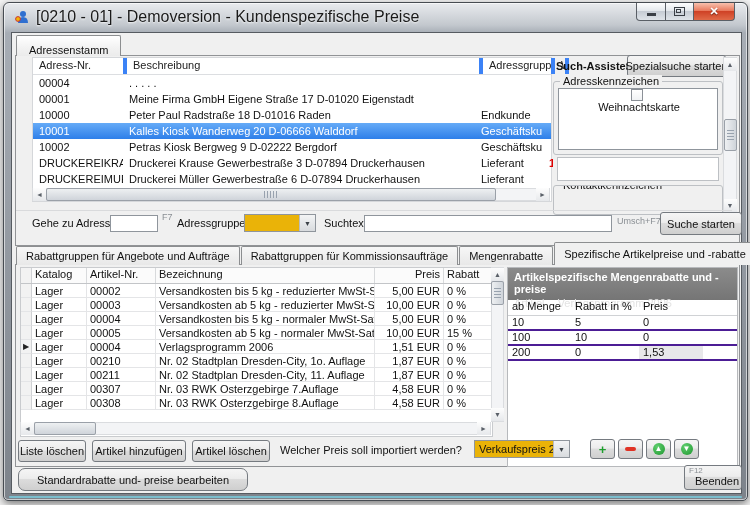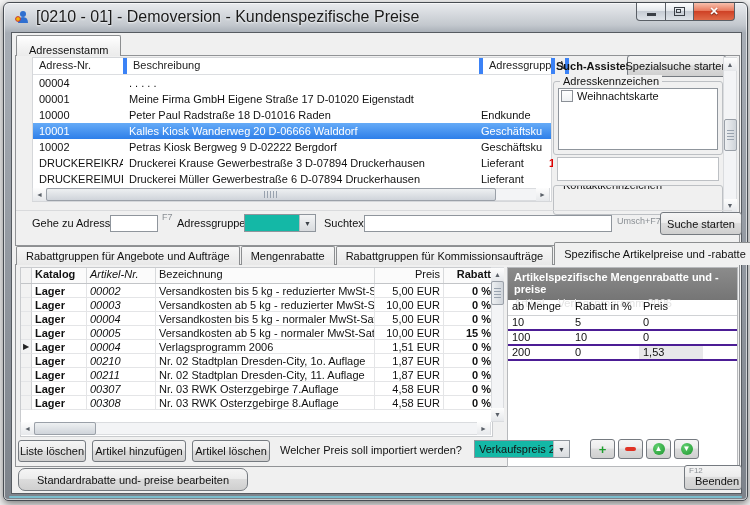--- a/index.html
+++ b/index.html
@@ -66,54 +66,54 @@
   .sa-title{position:absolute;left:544px;top:27px;font-weight:bold;}
   .btn{display:flex;align-items:center;justify-content:center;border:1px solid #757a80;border-radius:3px;
     background:linear-gradient(180deg,#f5f5f5 0,#ececec 45%,#dcdcdc 50%,#cfcfcf 100%);color:#111;cursor:default;white-space:nowrap;}
   .special-btn{position:absolute;left:615px;top:22px;width:97px;height:20px;}
   .fieldset{position:absolute;border:1px solid #bdc0c4;border-radius:3px;background:#f0f0f0;}
   .fieldset .legend{position:absolute;top:-7px;left:6px;background:#f0f0f0;padding:0 3px;}
   .fs-adr{left:541px;top:48px;width:168px;height:72px;}
   .fs-kon{left:541px;top:152px;width:168px;height:28px;overflow:hidden;}
   .listbox{position:absolute;left:4px;right:4px;top:6px;bottom:4px;background:#fff;border:1px solid #8f959c;overflow:hidden;}
   .strip{position:absolute;left:545px;top:124px;width:160px;height:22px;background:#fff;border:1px solid #bdc0c4;}
-  .cbi{display:flex;align-items:center;height:13px;padding-left:2px;}
+  .cbi{display:flex;align-items:center;height:13px;padding-left:2px;flex-direction:column;}
   .cb{width:10px;height:10px;border:1px solid #8b9097;background:linear-gradient(180deg,#fff,#f0f2f4);flex:none;margin-right:4px;}
   .sa-scroll{left:711px;top:24px;width:14px;height:156px;}
 
   
   .goto-sep{position:absolute;left:4px;top:177px;width:716px;height:0;border-top:1px solid #d9dadc;}
   .lbl{position:absolute;white-space:nowrap;}
   .tbox{position:absolute;height:17px;border:1px solid #8f959c;background:#fff;font-family:"Liberation Sans",sans-serif;font-size:11px;padding:0 3px;box-sizing:border-box;}
   .hotkey{color:#8a8f94;font-size:9px;}
-  .combo{position:absolute;height:18px;border:1px solid #8f959c;background:#14b8a6;display:flex;align-items:center;box-sizing:border-box;}
+  .combo{position:absolute;height:18px;border:1px solid #8f959c;background:#eab308;display:flex;align-items:center;box-sizing:border-box;}
   .combo-text{flex:1;padding:0 4px;overflow:hidden;white-space:nowrap;}
   .combo-btn{flex:none;width:15px;height:100%;display:flex;align-items:center;justify-content:center;font-size:7px;color:#3c4248;
     background:linear-gradient(180deg,#f3f4f5,#d8dbde);border-left:1px solid #b9bcbf;}
   .suche-btn{position:absolute;left:648px;top:179px;width:80px;height:21px;}
 
   
   .tabstrip2{position:absolute;left:4px;top:210px;display:flex;align-items:flex-end;height:22px;z-index:3;}
   .tab2{height:18px;display:flex;align-items:center;padding:0 9px;border:1px solid #8c8e90;border-bottom:none;border-radius:2px 2px 0 0;
     background:linear-gradient(180deg,#f7f7f7,#e8e8e8);margin-right:1px;white-space:nowrap;}
   .tab2.active{height:22px;background:#f0f0f0;position:relative;z-index:4;}
   .tabpage2{position:absolute;left:3px;top:231px;width:723px;height:201px;background:#f0f0f0;border:1px solid #919396;}
 
   
   .art-table{position:absolute;left:8px;top:234px;width:471px;height:168px;background:#fff;border:1px solid #c9cbce;}
   .art-header{display:flex;height:15px;border-bottom:1px solid #c3c5c8;background:#fbfbfb;}
   .th{padding:0 3px;border-right:1px solid #d8dadc;overflow:hidden;white-space:nowrap;}
   .art-row{display:flex;height:14px;}
   .td{padding:0 3px;border-right:1px solid #e4e5e7;border-bottom:1px solid #e4e5e7;overflow:hidden;white-space:nowrap;line-height:14px;}
   .w-mk{width:10px;flex:none;padding:0;background:#f2f2f2;border-right:1px solid #cfd1d4;text-align:center;font-size:8px;line-height:13px;color:#222;}
-  .w-kat{width:48px;flex:none;font-weight:bold;}
-  .w-anr{width:62px;flex:none;font-style:italic;}
+  .w-kat{width:48px;flex:none;}
+  .w-anr{width:62px;flex:none;}
   .w-bez{width:212px;flex:none;}
   .w-pre{width:62px;flex:none;text-align:right;}
-  .w-rab{width:44px;flex:none;text-align:right;font-weight:bold;}
+  .w-rab{width:44px;flex:none;text-align:left;}
   .w-ze{flex:1;}
   .art-vscroll{left:479px;top:234px;width:13px;height:155px;}
   .art-hscroll{left:8px;top:389px;width:471px;height:13px;}
 
   
   .qty-panel{position:absolute;left:495px;top:234px;width:229px;height:198px;background:#fff;border:1px solid #b7b9bc;}
   .qty-head{height:32px;background:linear-gradient(180deg,#8b8b8b,#757575);color:#fff;padding:3px 6px 0 6px;box-sizing:border-box;}
   .qty-head .t1{font-weight:bold;display:block;}
   .qty-head .t2{color:#e3e3e3;display:block;margin-top:2px;}
   .qty-head .t2 .v{margin-left:10px;}
@@ -293,22 +293,22 @@
         </div>
         <span class="lbl" style="left:312px;top:184px;">Suchtext</span>
         <input class="tbox" style="left: 352px; top: 182px; width: 248px;" value="">
         <span class="lbl hotkey" style="left:605px;top:183px;">Umsch+F7</span>
         <div class="btn suche-btn">
             <span>Suche starten</span>
           </div>
 
         <div class="tabstrip2" id="price-tabs">
             <div class="tab2">Rabattgruppen für Angebote und Aufträge</div>
+            <div class="tab2">Rabattgruppen für Kommissionsaufträge</div>
             <div class="tab2">Mengenrabatte</div>
-            <div class="tab2">Rabattgruppen für Kommissionsaufträge</div>
             <div class="tab2 active">Spezifische Artikelpreise und -rabatte</div>
           </div>
         <div class="tabpage2"></div>
 
         <div class="art-table">
           <div class="art-header">
             <div class="th w-mk"></div>
             <div class="th w-kat">Katalog</div>
             <div class="th w-anr">Artikel-Nr.</div>
             <div class="th w-bez">Bezeichnung</div>

